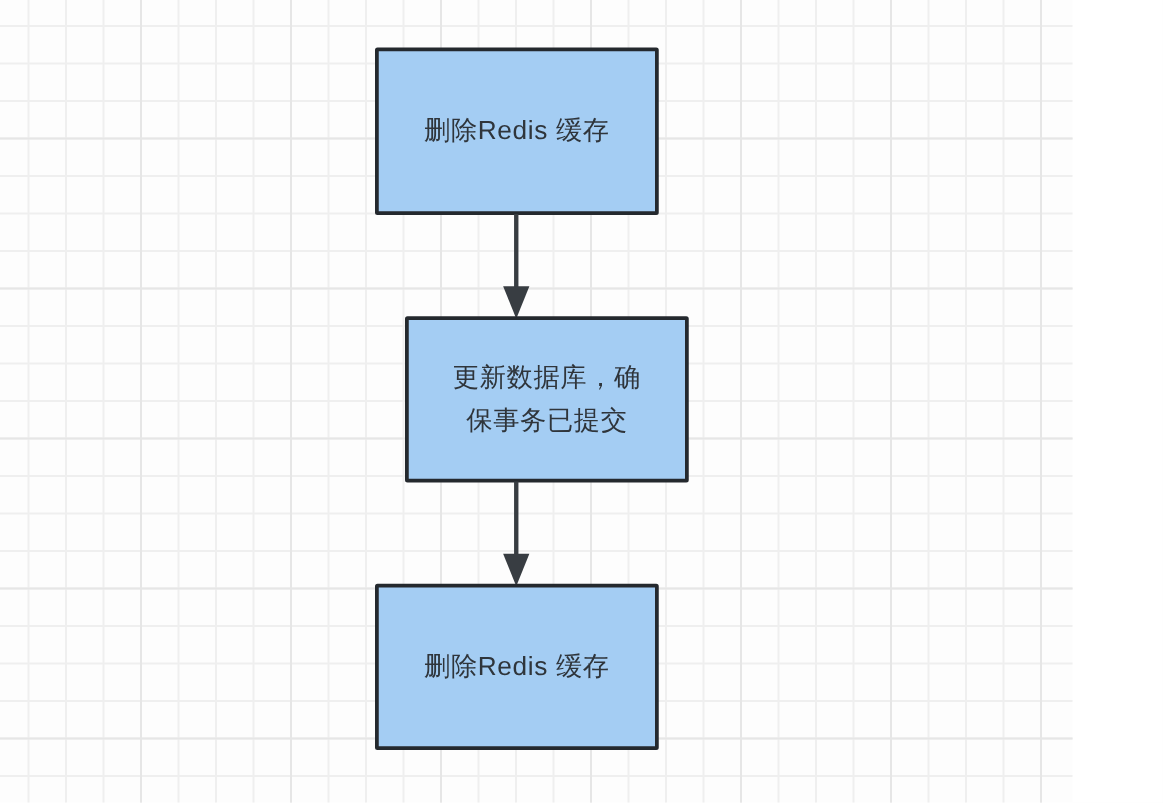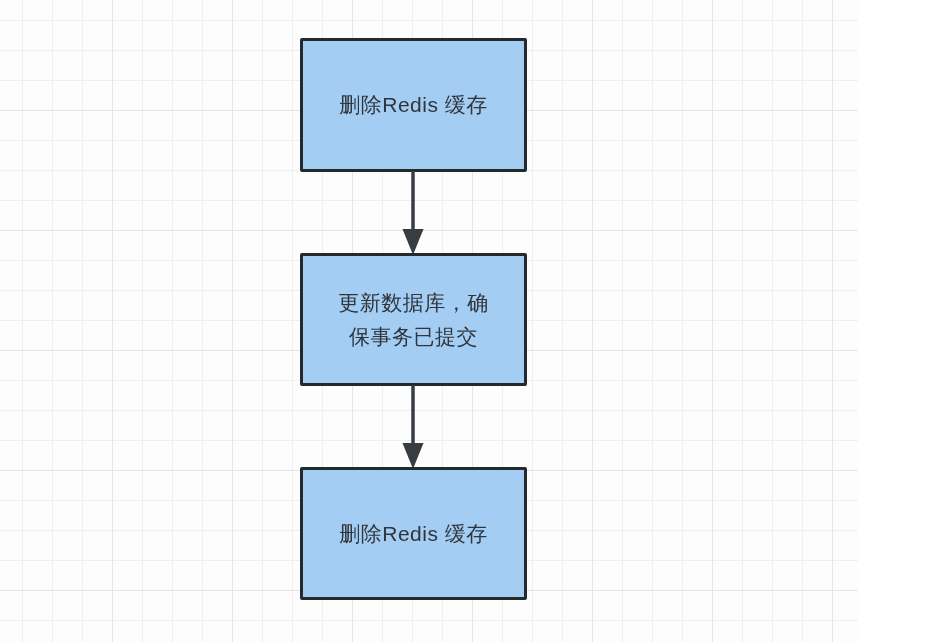--- a/index.html
+++ b/index.html
@@ -39,21 +39,21 @@
   .node-label {
     color: #2F353B;
     font-size: 21px;
     font-weight: 500;
     line-height: 34px;
     letter-spacing: 0.5px;
     text-align: center;
     white-space: pre-line;
   }
   #node-1 { top: 38px;  height: 134px; }
-  #node-2 { top: 253px; height: 133px; }
+  #node-2 { top: 253px; height: 133px; margin-left: 24px; }
   #node-3 { top: 467px; height: 133px; }
   .arrow {
     position: absolute;
     left: 398px;
     width: 30px;
     height: 84px;
     display: block;
   }
   #arrow-1 { top: 171px; }
   #arrow-2 { top: 385px; }

